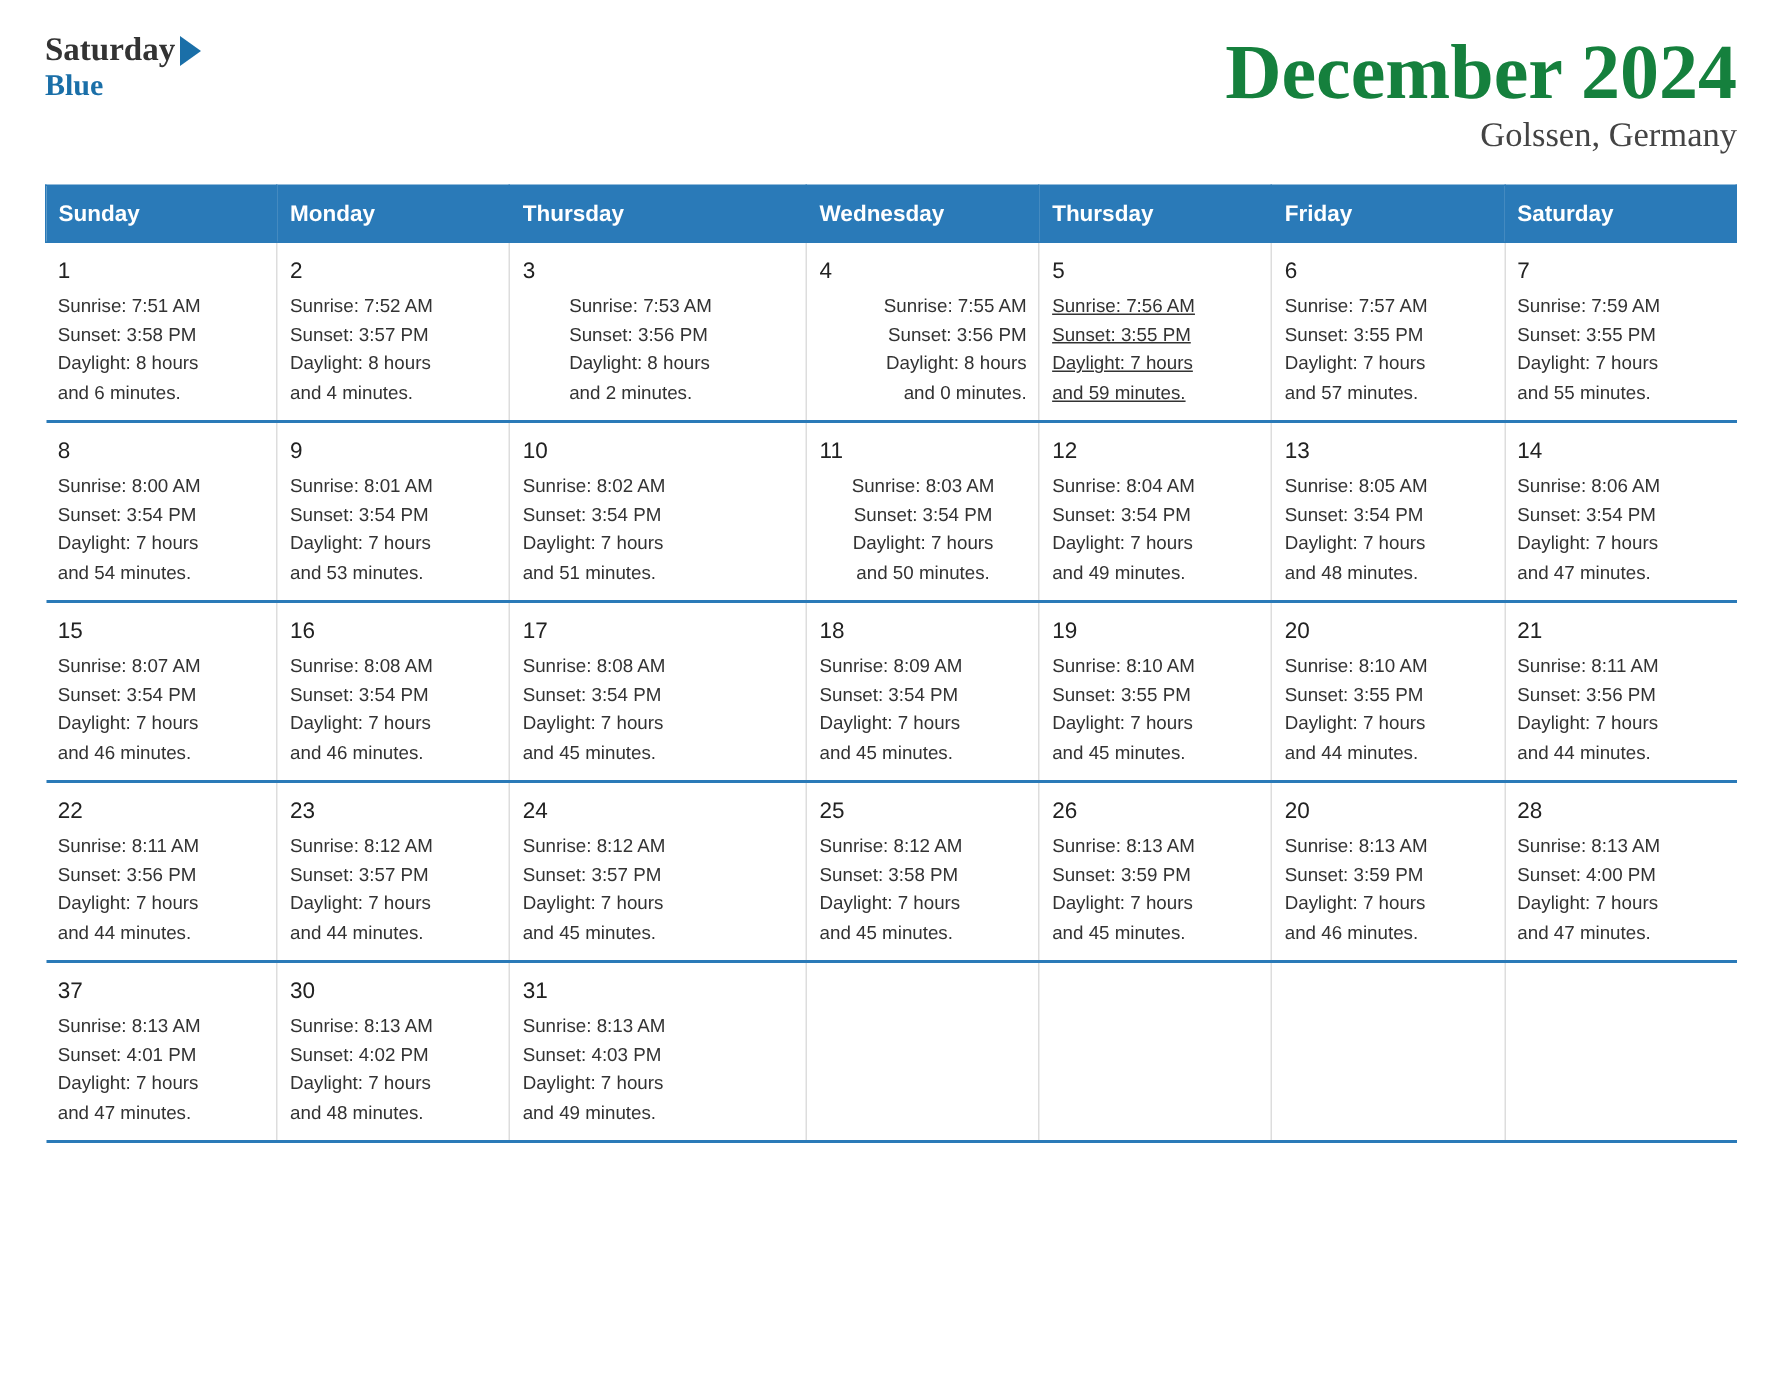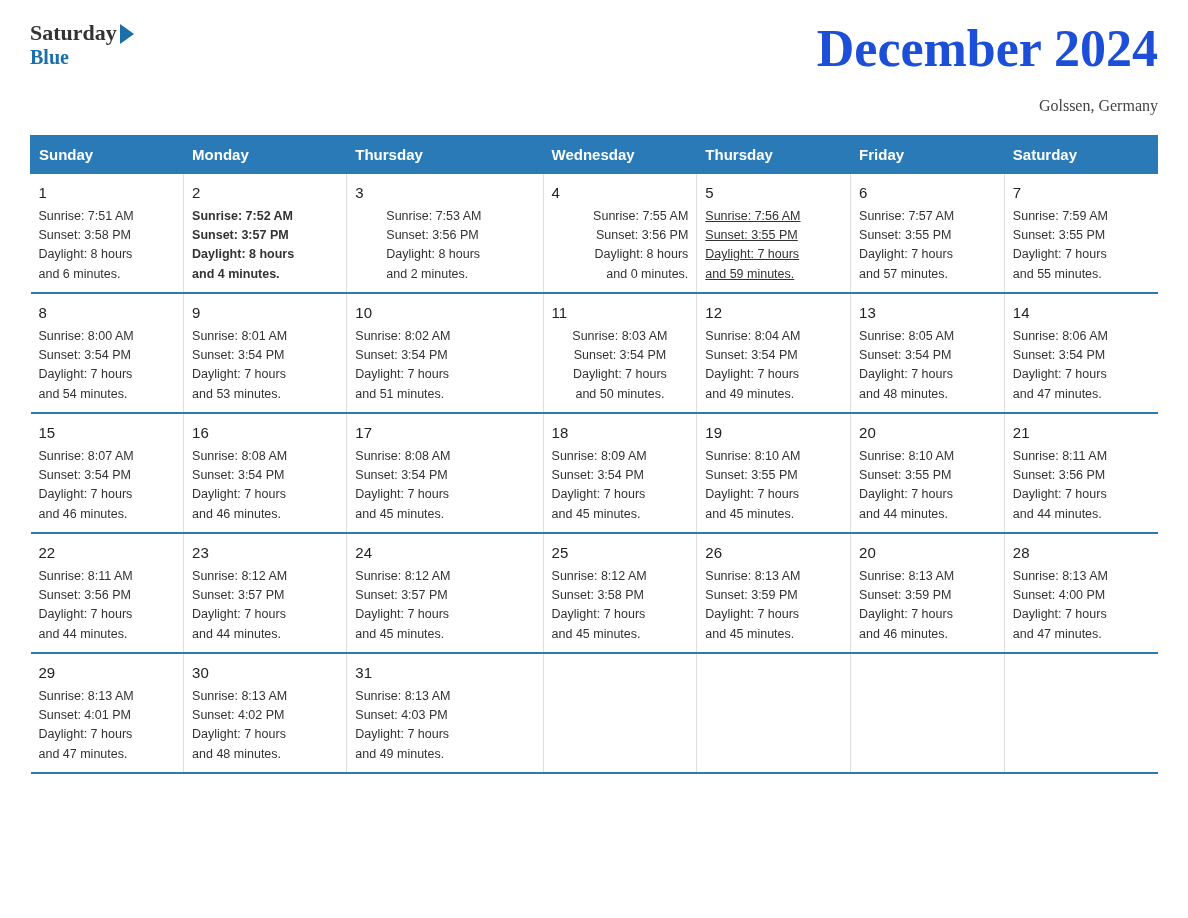--- a/index.html
+++ b/index.html
@@ -41,29 +41,29 @@
       font-weight: bold;
       color: #1a6fa8;
       font-family: Georgia, serif;
     }
     .title-area {
       text-align: right;
     }
     .page-title {
       font-size: 52px;
       font-weight: bold;
-      color: #1d4ed8;
+      color: #15803d;
       font-family: Georgia, serif;
       line-height: 1.1;
     }
     .page-subtitle {
-      font-size: 16px;
+      font-size: 23px;
       color: #444;
       font-family: Georgia, serif;
-      margin-top: 20px;
+      margin-top: 0;
     }
     table {
       width: 100%;
       border-collapse: collapse;
       font-size: 13px;
     }
     thead tr th {
       background-color: #2a7ab8;
       color: #ffffff;
       padding: 10px 8px;
@@ -149,21 +149,21 @@
   <tr>
         <td>
           <span class="day-num">1</span>
           <div class="day-info" style="white-space: pre-line;">Sunrise: 7:51 AM
 Sunset: 3:58 PM
 Daylight: 8 hours
 and 6 minutes.</div>
         </td>
         <td>
           <span class="day-num">2</span>
-          <div class="day-info" style="white-space: pre-line; font-weight: bold;">Sunrise: 7:52 AM
+          <div class="day-info" style="white-space: pre-line;">Sunrise: 7:52 AM
 Sunset: 3:57 PM
 Daylight: 8 hours
 and 4 minutes.</div>
         </td>
         <td>
           <span class="day-num">3</span>
           <div class="day-info" style="white-space: pre-line; margin-left: 31px;">Sunrise: 7:53 AM
 Sunset: 3:56 PM
 Daylight: 8 hours
 and 2 minutes.</div>
@@ -345,21 +345,21 @@
         <td>
           <span class="day-num">28</span>
           <div class="day-info" style="white-space: pre-line;">Sunrise: 8:13 AM
 Sunset: 4:00 PM
 Daylight: 7 hours
 and 47 minutes.</div>
         </td>
       </tr>
       <tr>
         <td>
-          <span class="day-num">29</span>
+          <span class="day-num">37</span>
           <div class="day-info" style="white-space: pre-line;">Sunrise: 8:13 AM
 Sunset: 4:01 PM
 Daylight: 7 hours
 and 47 minutes.</div>
         </td>
         <td>
           <span class="day-num">30</span>
           <div class="day-info" style="white-space: pre-line;">Sunrise: 8:13 AM
 Sunset: 4:02 PM
 Daylight: 7 hours

